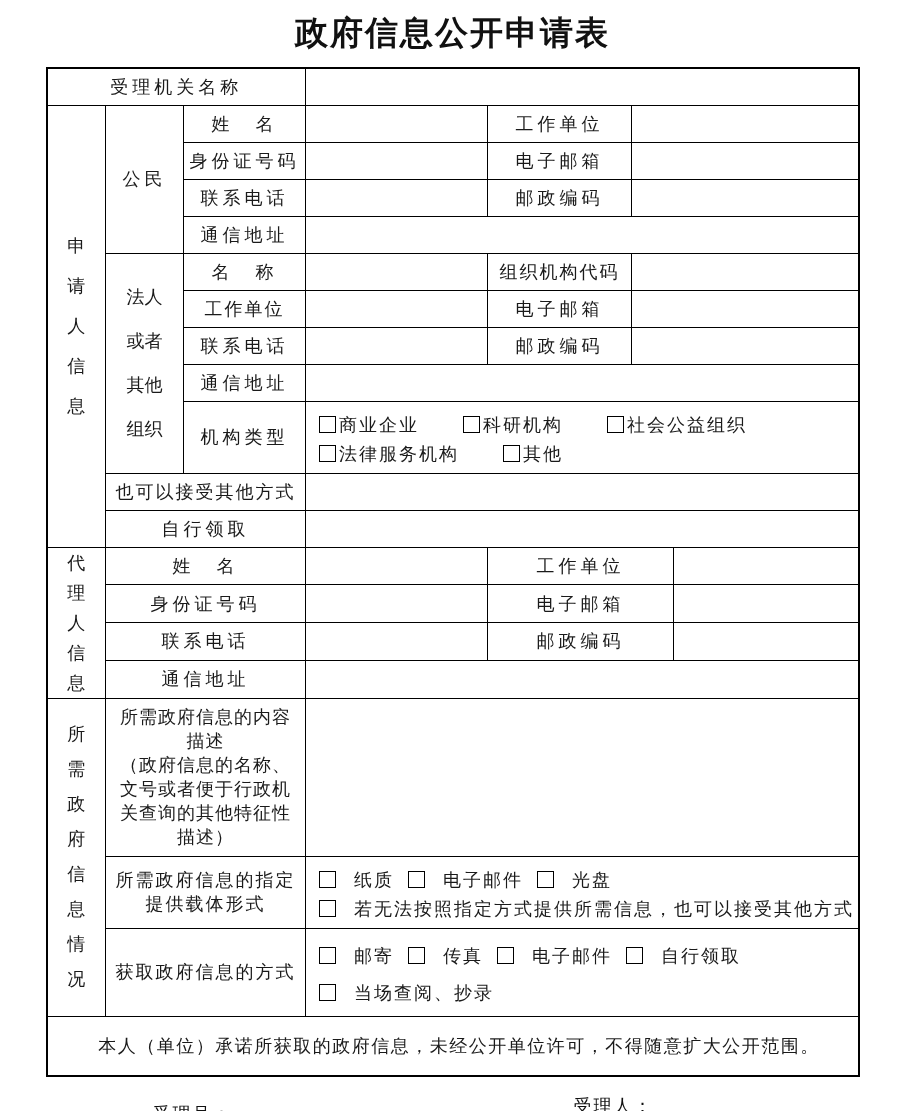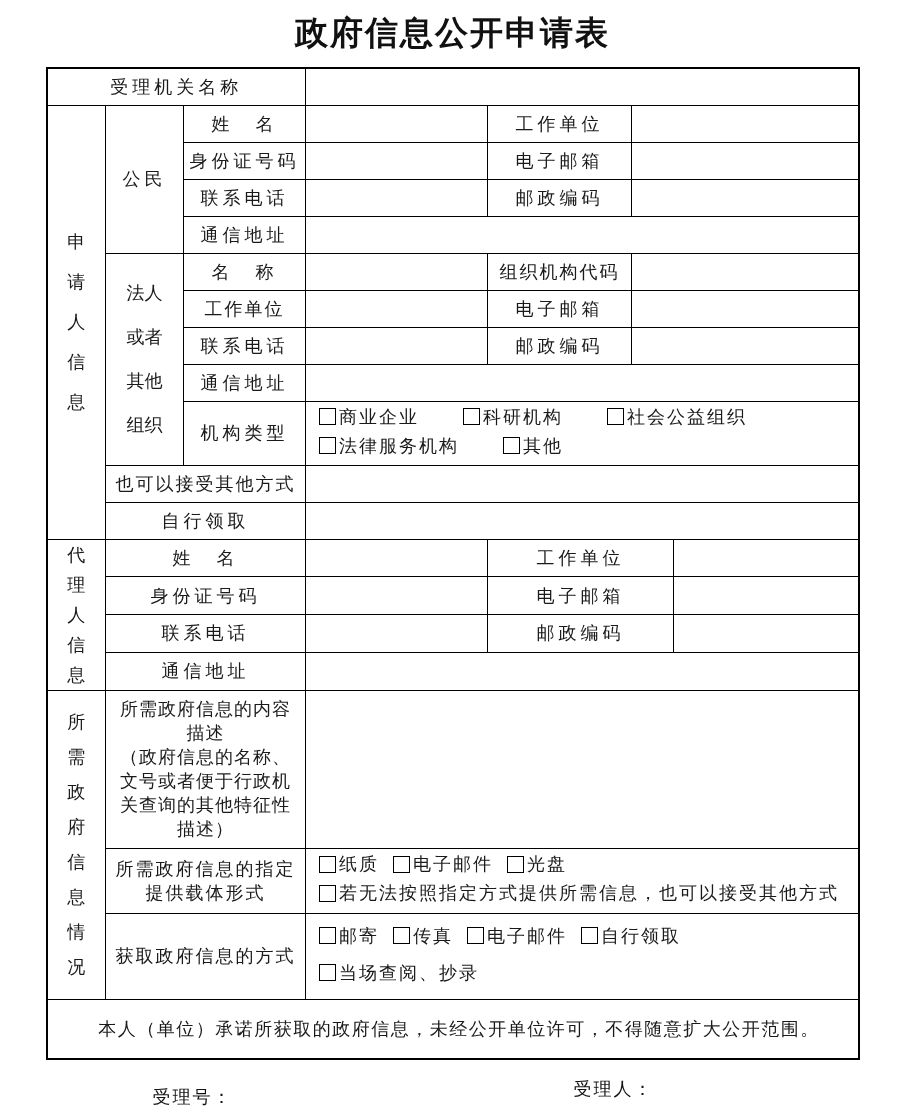--- a/index.html
+++ b/index.html
@@ -28,25 +28,25 @@
   tr.h-statement{height:60px;}
   .lbl{letter-spacing:4px;}
   .ls2{letter-spacing:2px;margin-top:44px;}
   .ls1{letter-spacing:1px;}
   .pre{white-space:pre-line;}
   .vert{white-space:pre-line;text-align:center;}
   .lh40{line-height:40px;}
   .lh44{line-height:44px;}
   .lh30{line-height:30px;}
   .lh35{line-height:35px;}
-  .cbcell{text-align:left;padding:0 4px 4px 13px;vertical-align:middle;}
+  .cbcell{text-align:left;padding:8px 4px 4px 13px;vertical-align:middle;}
   .cbline{display:flex;align-items:center;line-height:28px;margin:1px 0;}
   .cbline.tall{line-height:36px;}
   .gap-lg > .cb{margin-right:44px;}
-  .gap-sm > .cb{margin-right:14px;}
+  .gap-sm > .cb{margin-right:14px;gap:15px;}
   .cb{display:inline-flex;align-items:center;letter-spacing:2px;white-space:nowrap;}
   .box{
     width:15px;height:15px;border:1.5px solid #000;
     display:inline-block;margin-right:3px;flex:none;background:#fff;
   }
   .statement-cell{text-align:center;padding-left:13px;letter-spacing:1.5px;}
   .footer{
     width:812px;margin:17px auto 0 auto;position:relative;height:32px;
     font-size:18px;letter-spacing:2px;
   }

